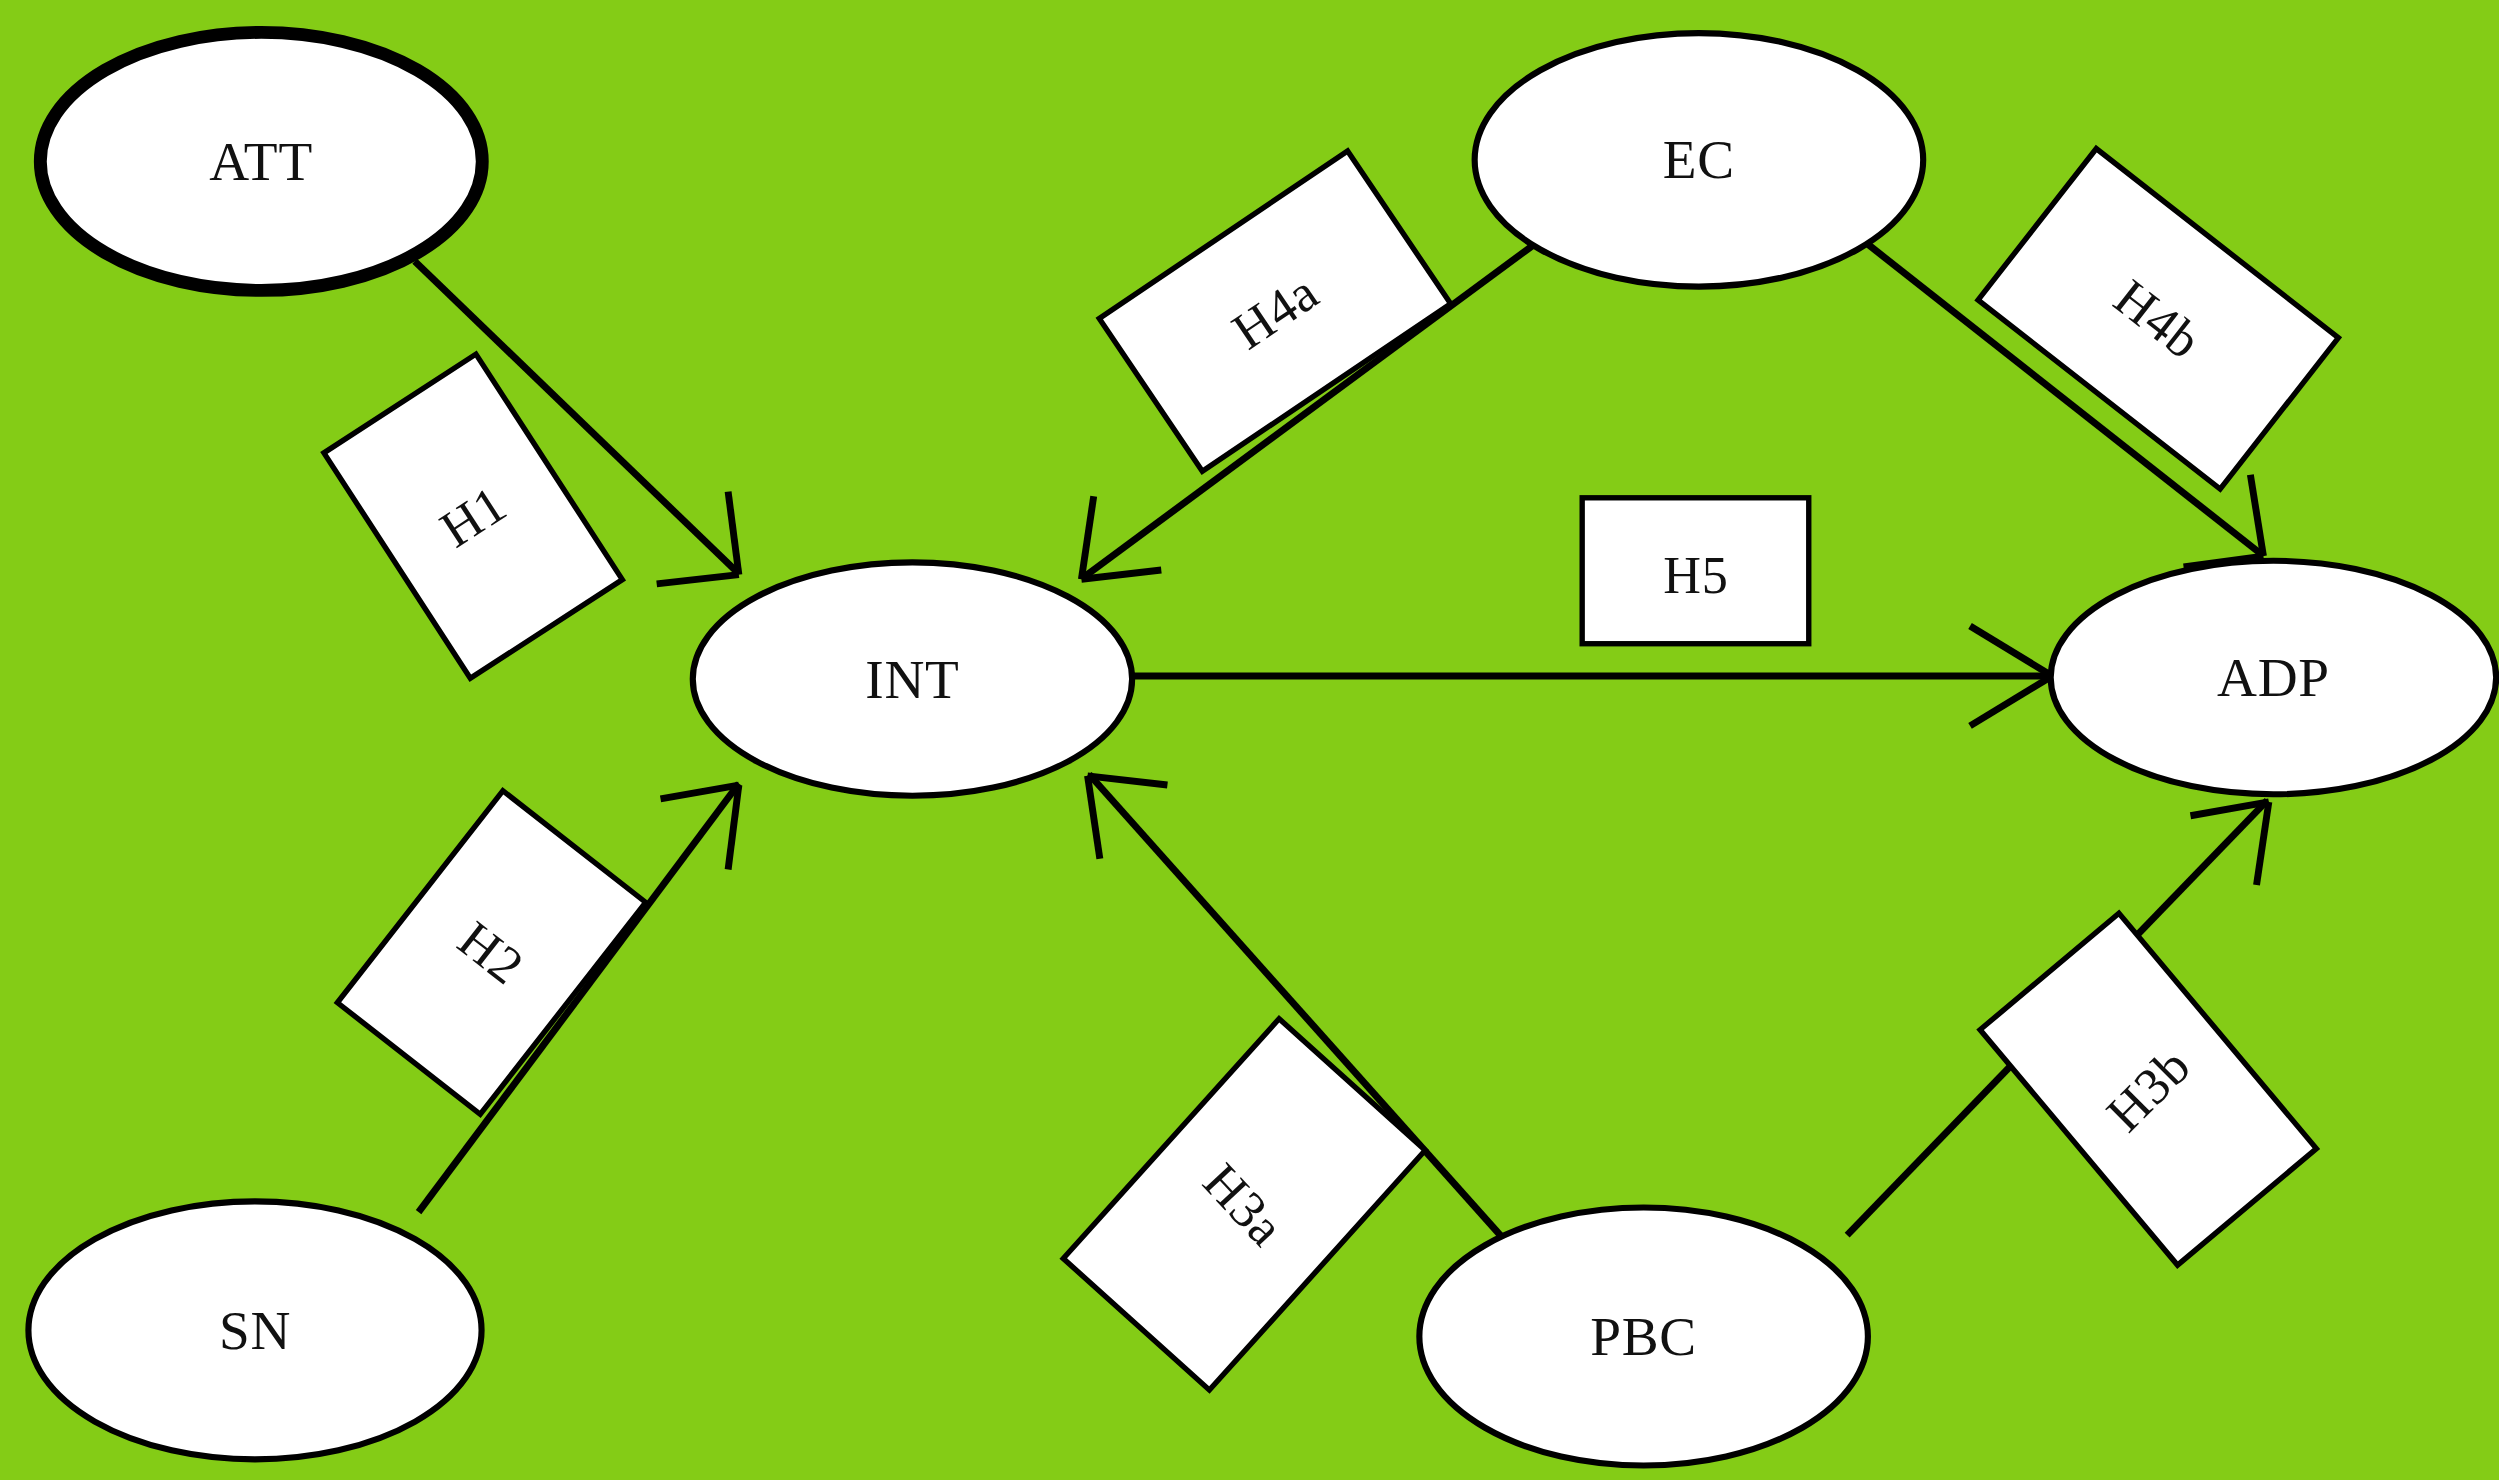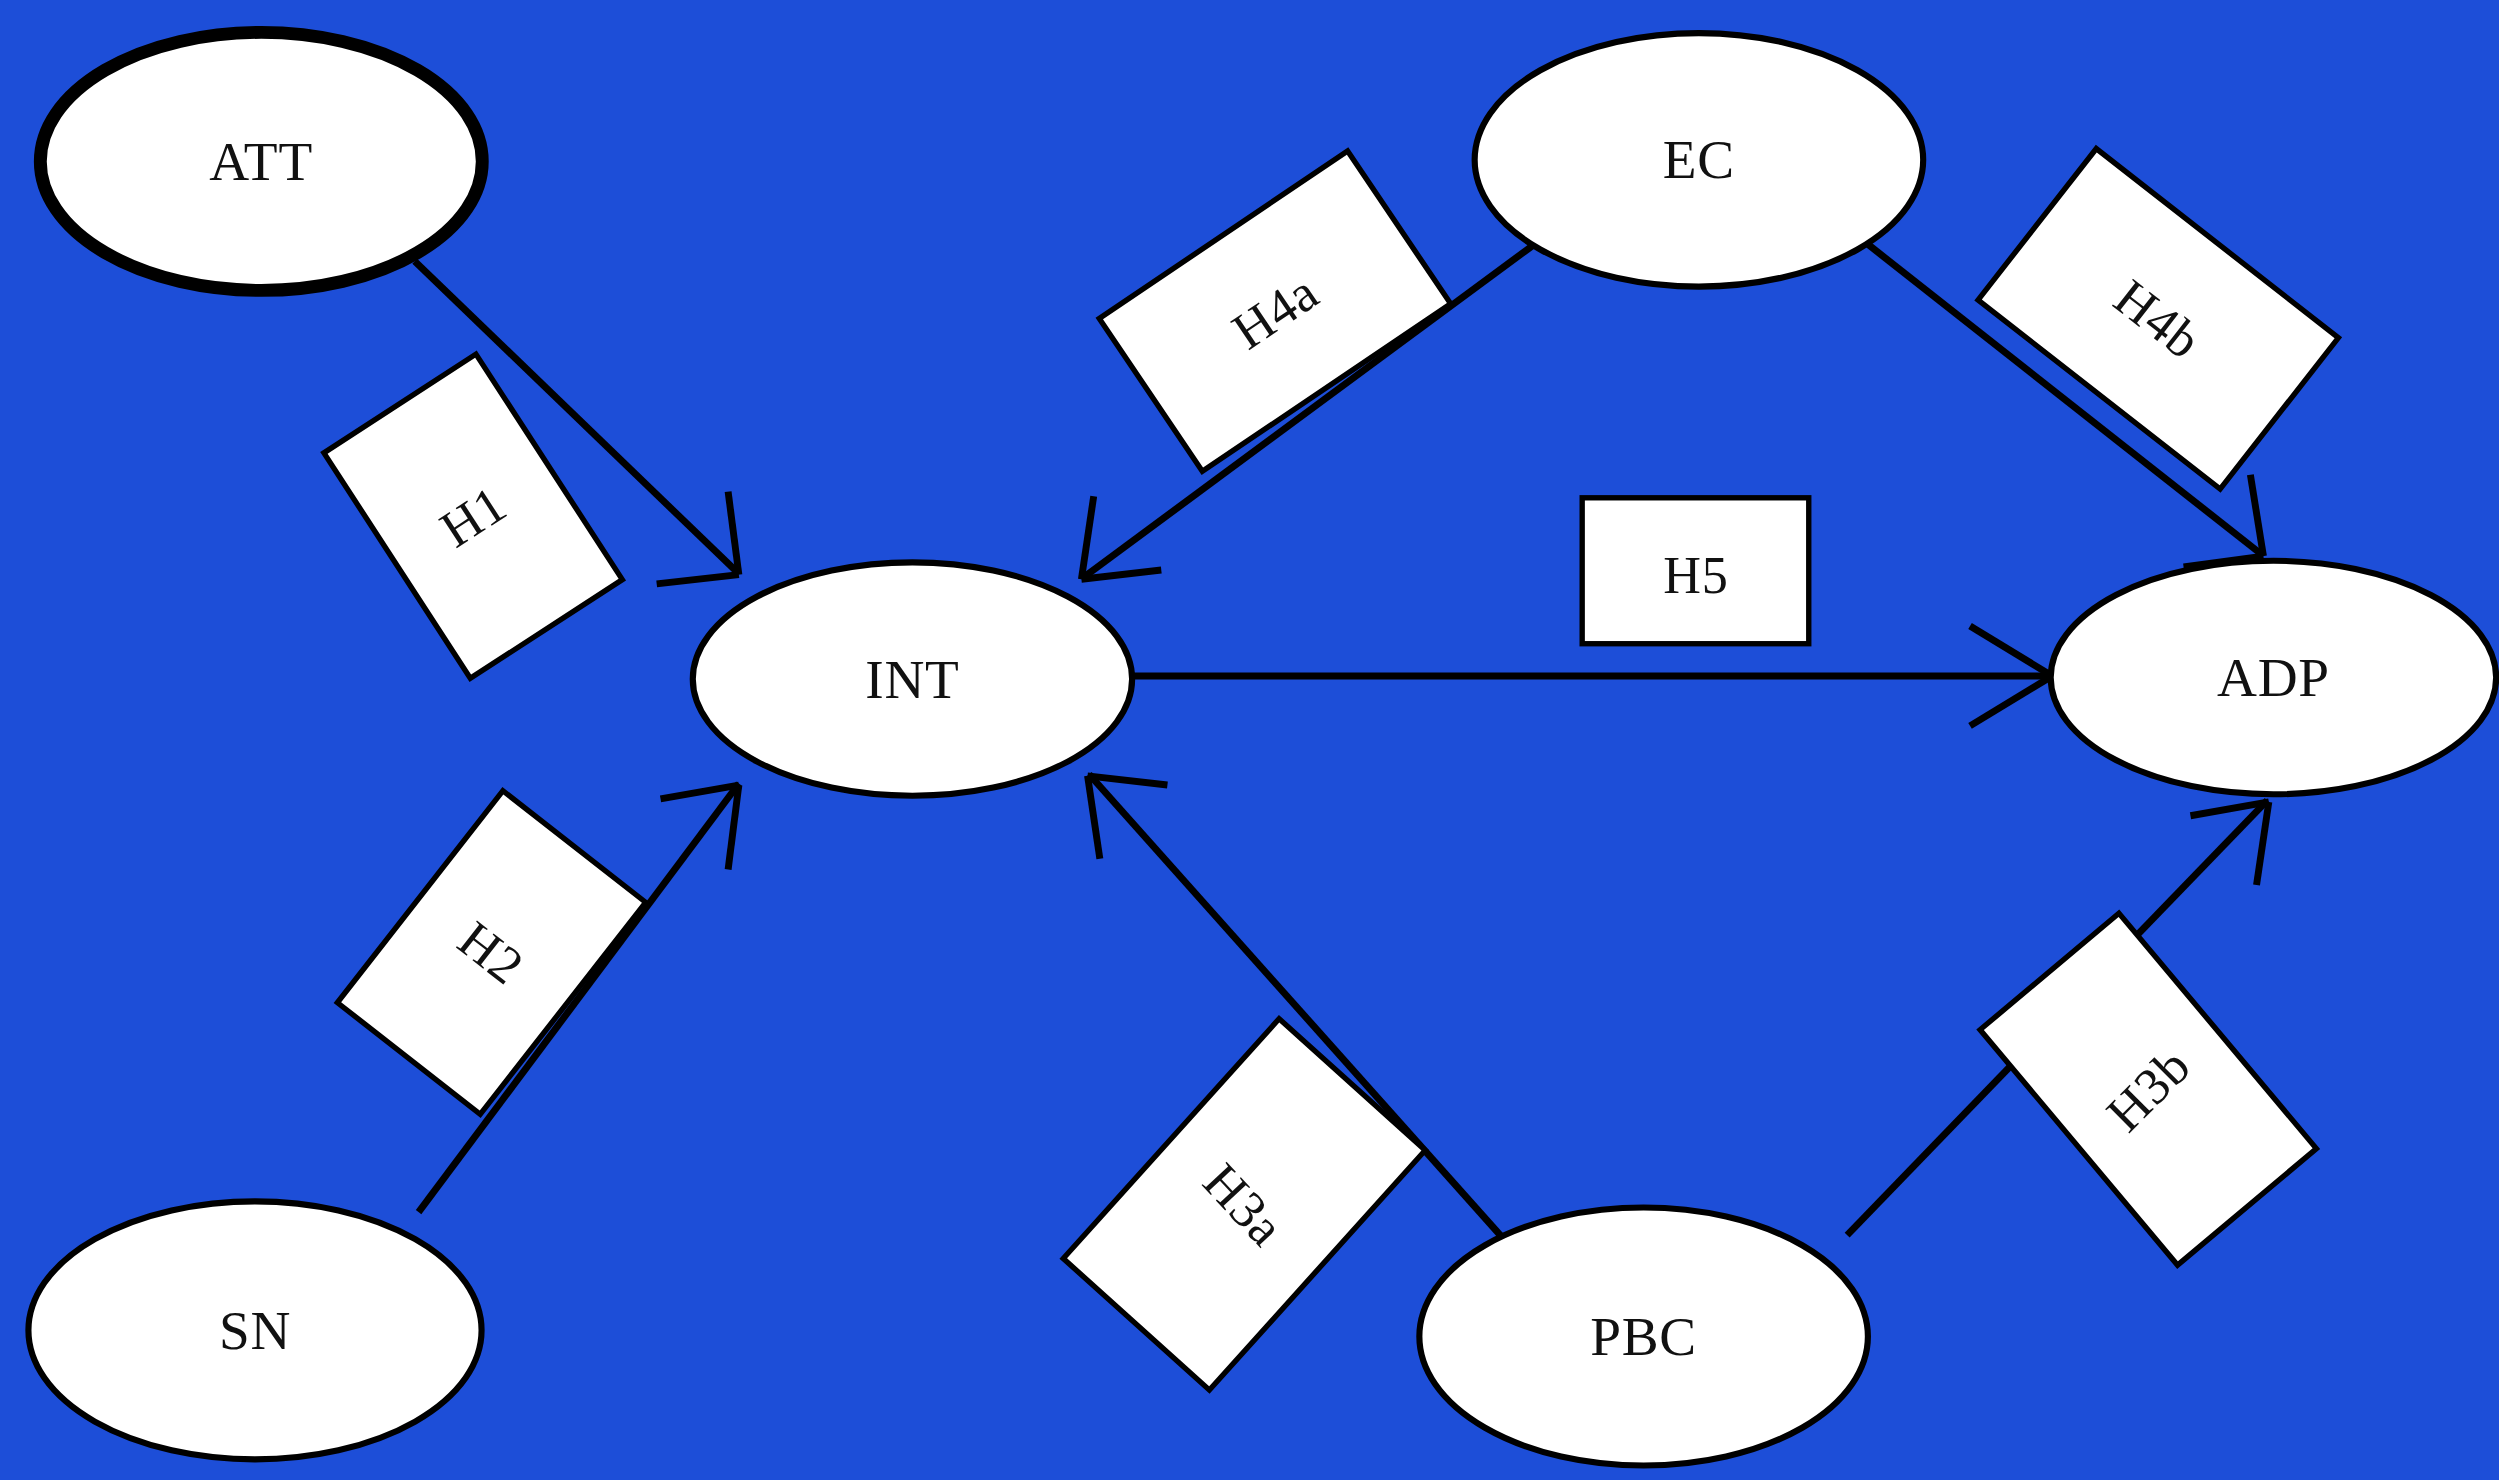--- a/index.html
+++ b/index.html
@@ -5,21 +5,21 @@
 <style>
   html, body {
     margin: 0;
     padding: 0;
     background: #ffffff;
   }
   #canvas {
     position: relative;
     width: 2500px;
     height: 1481px;
-    background: #1d4ed8;
+    background: #84cc16;
     overflow: hidden;
     font-family: "Liberation Serif", "DejaVu Serif", serif;
   }
   #diagram-svg {
     position: absolute;
     top: 0;
     left: 0;
     width: 2500px;
     height: 1481px;
     display: block;

